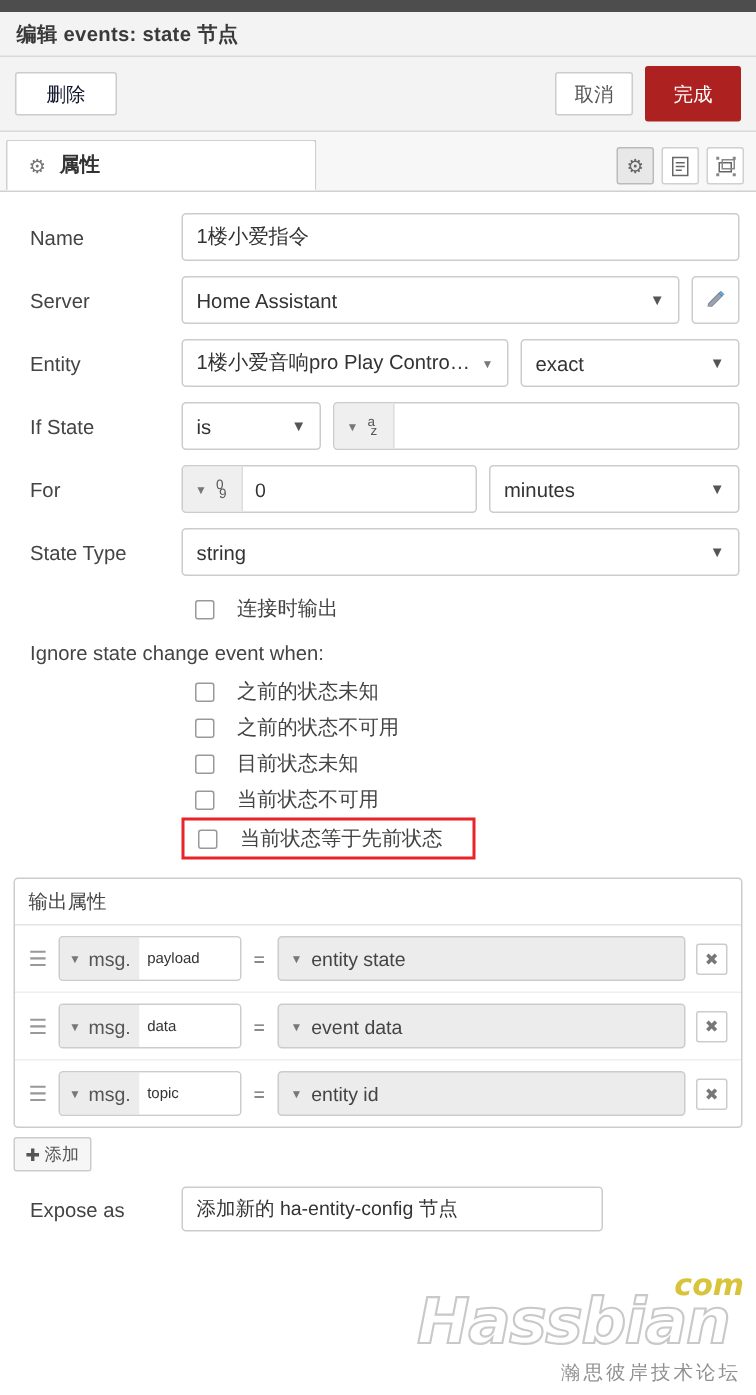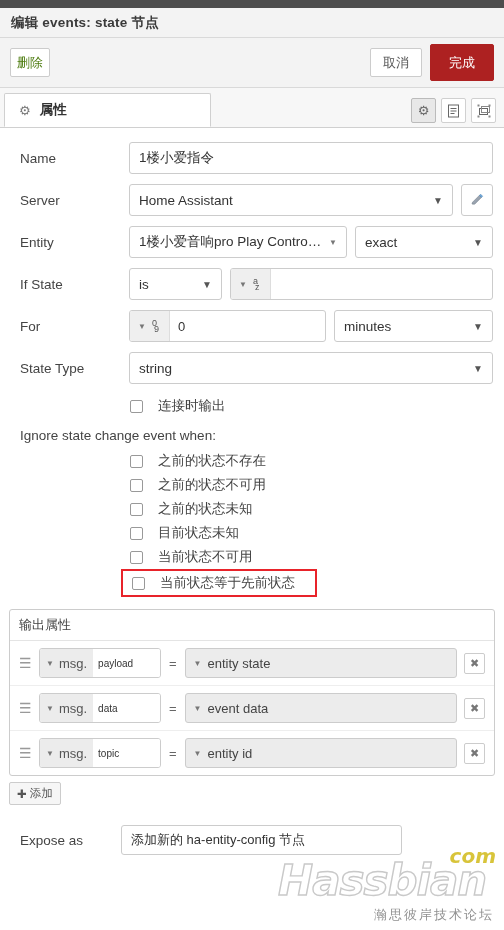--- a/index.html
+++ b/index.html
@@ -26,22 +26,22 @@
   
   .btn-row {
     height:50px; background:#f3f3f3;
     display:flex; align-items:center;
     padding:0 10px;
     border-bottom:1px solid #d9d9d9;
   }
   .btn {
     font-family:inherit; font-size:13px;
     background:#fff; border:1px solid #ccc;
-    border-radius:2px; padding:6px 6px;
-    color:#4d7c0f; cursor:pointer; line-height:1.2;
+    border-radius:2px; padding:6px 20px;
+    color:#0f172a; cursor:pointer; line-height:1.2;
   }
   .btn-cancel { color:#555; padding:6px 12px; }
   .btn-done {
     background:#ad2121; border:1px solid #ad2121;
     color:#fff; padding:10px 18px; margin-left:8px;
   }
   .spacer { flex:1; }
   
   .tabbar {
     height:40px; background:#f7f7f7;
@@ -67,21 +67,21 @@
   }
   .ibtn {
     width:25px; height:25px;
     border:1px solid #d0d0d0; background:#fff;
     display:flex; align-items:center; justify-content:center;
     border-radius:2px; cursor:pointer; color:#666;
   }
   .ibtn.active { background:#e8e8e8; border-color:#bbb; }
   
   .form { padding:14px 11px 0 11px; }
-  .row { display:flex; align-items:center; margin-bottom:10px;gap:8px; }
+  .row { display:flex; align-items:center; margin-bottom:10px; }
   .lbl { width:110px; flex:0 0 110px; font-size:13.5px; color:#444; padding-left:9px; }
   .ctl { flex:1; display:flex; align-items:flex-end; gap:8px; }
   .inp {
     height:32px; border:1px solid #ccc; border-radius:3px;
     background:#fff; padding:0 9px;
     font-family:inherit; font-size:13.5px; color:#333;
     display:flex; align-items:center; width:100%;
   }
   .sel {
     height:32px; border:1px solid #ccc; border-radius:3px;
@@ -158,21 +158,21 @@
     width:21px; height:21px; flex:0 0 21px;
     border:1px solid #ccc; border-radius:2px; background:#fff;
     display:flex; align-items:center; justify-content:center;
     font-size:11px; color:#777; cursor:pointer;
   }
   .addbtn {
     margin:6px 0 0 9px; display:inline-flex; align-items:center; gap:3px;
     border:1px solid #ccc; border-radius:2px; background:#f6f6f6;
     padding:3px 7px; font-size:11.5px; color:#555; cursor:pointer;
   }
-  .expose-row { display:flex; align-items:center; margin-top:20px; }
+  .expose-row { display:flex; align-items:center; margin-top:10px; }
   .expose-inp {
     height:30px; border:1px solid #ccc; border-radius:3px; background:#fff;
     display:flex; align-items:center; padding:0 9px;
     font-size:13px; color:#333; width:281px;
   }
   
   .wm { position:absolute; right:4px; bottom:4px; width:240px; height:78px; pointer-events:none; }
   .wm-main {
     position:absolute; left:18px; top:8px;
     font-size:42px; font-weight:bold; font-style:italic;
@@ -330,29 +330,25 @@
 
   <div class="cbrow" style="margin-top:6px">
     <span class="cb"></span>
     <span class="cbtxt">连接时输出</span>
   </div>
 
   <div class="section-note">Ignore state change event when:</div>
 
   <div class="cbrow">
     <span class="cb"></span>
-    <span class="cbtxt">之前的状态不存在</span>
+    <span class="cbtxt">之前的状态未知</span>
   </div>
   <div class="cbrow">
     <span class="cb"></span>
     <span class="cbtxt">之前的状态不可用</span>
-  </div>
-  <div class="cbrow">
-    <span class="cb"></span>
-    <span class="cbtxt">之前的状态未知</span>
   </div>
   <div class="cbrow">
     <span class="cb"></span>
     <span class="cbtxt">目前状态未知</span>
   </div>
   <div class="cbrow">
     <span class="cb"></span>
     <span class="cbtxt">当前状态不可用</span>
   </div>
   <div class="cbrow hl">

